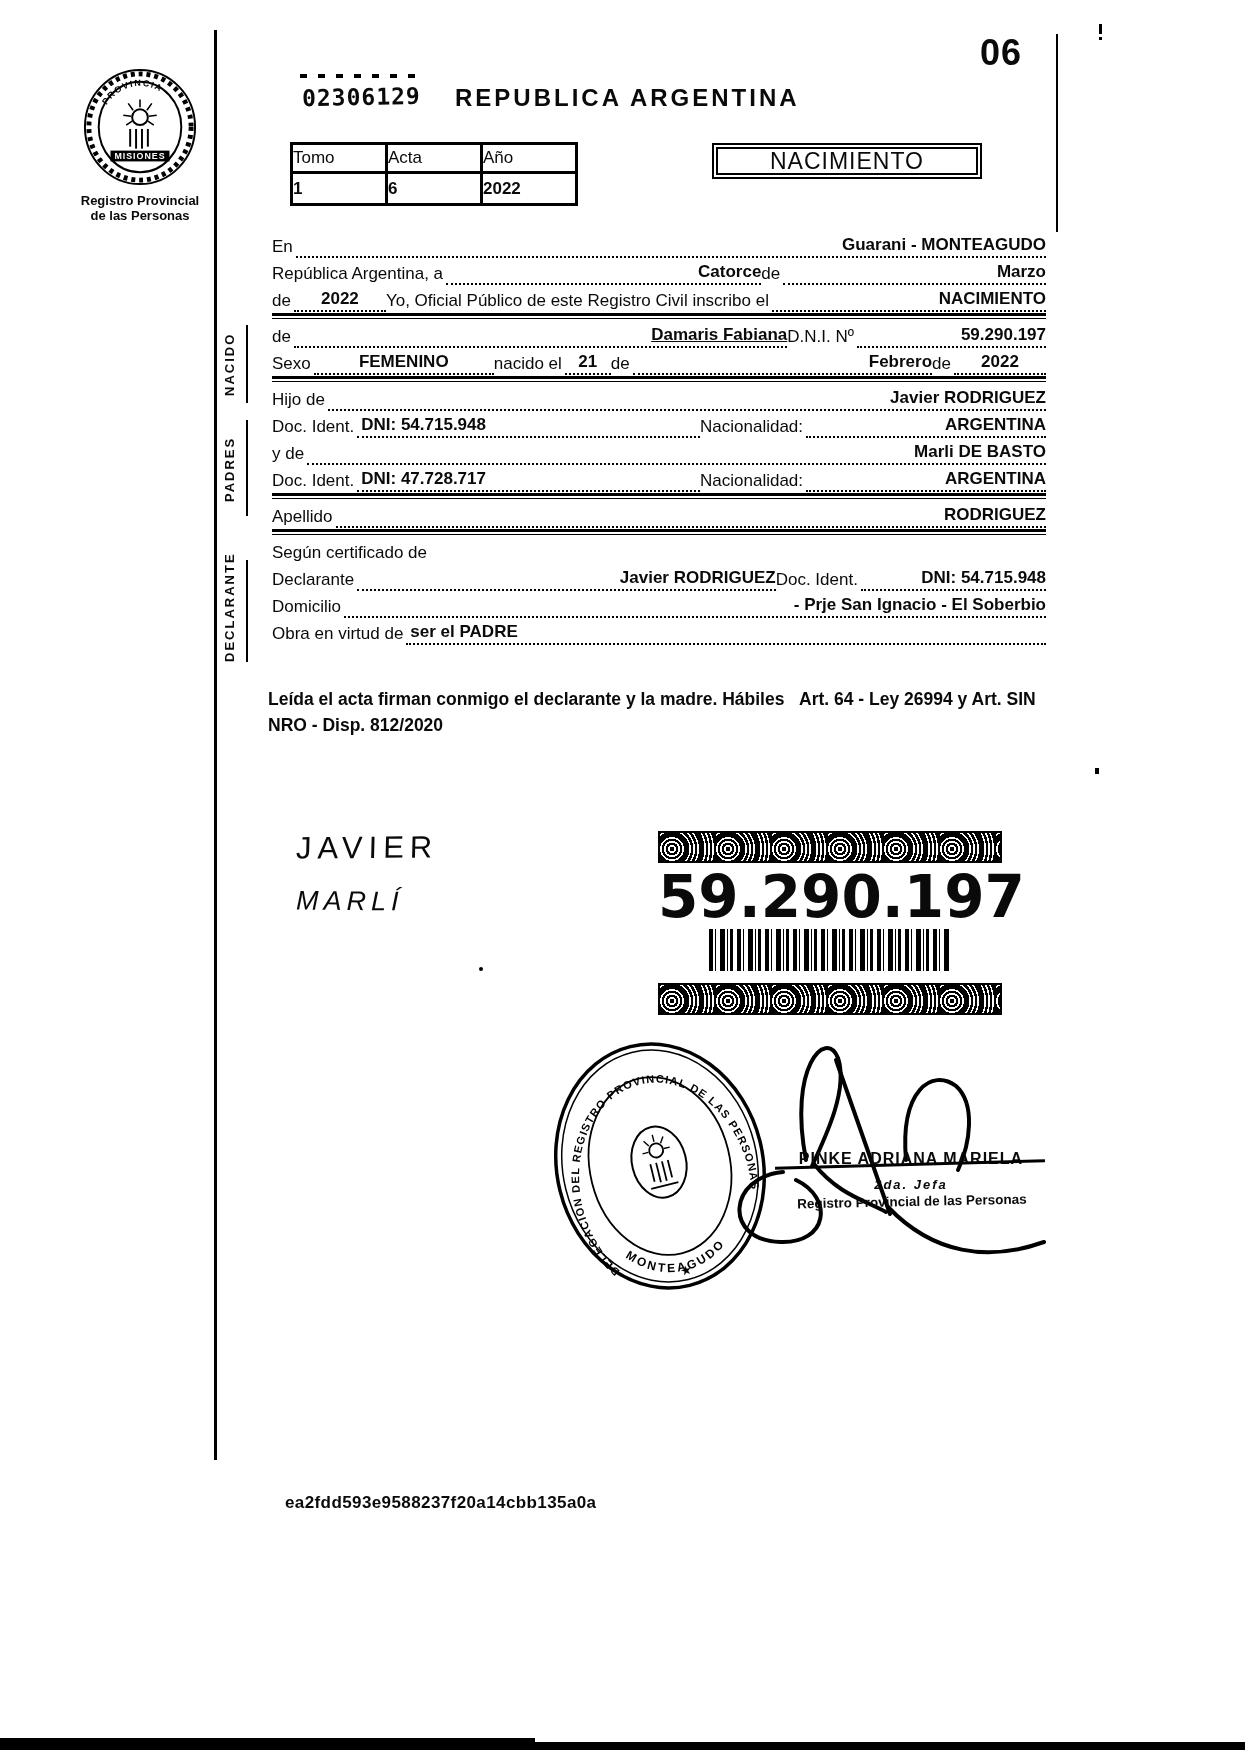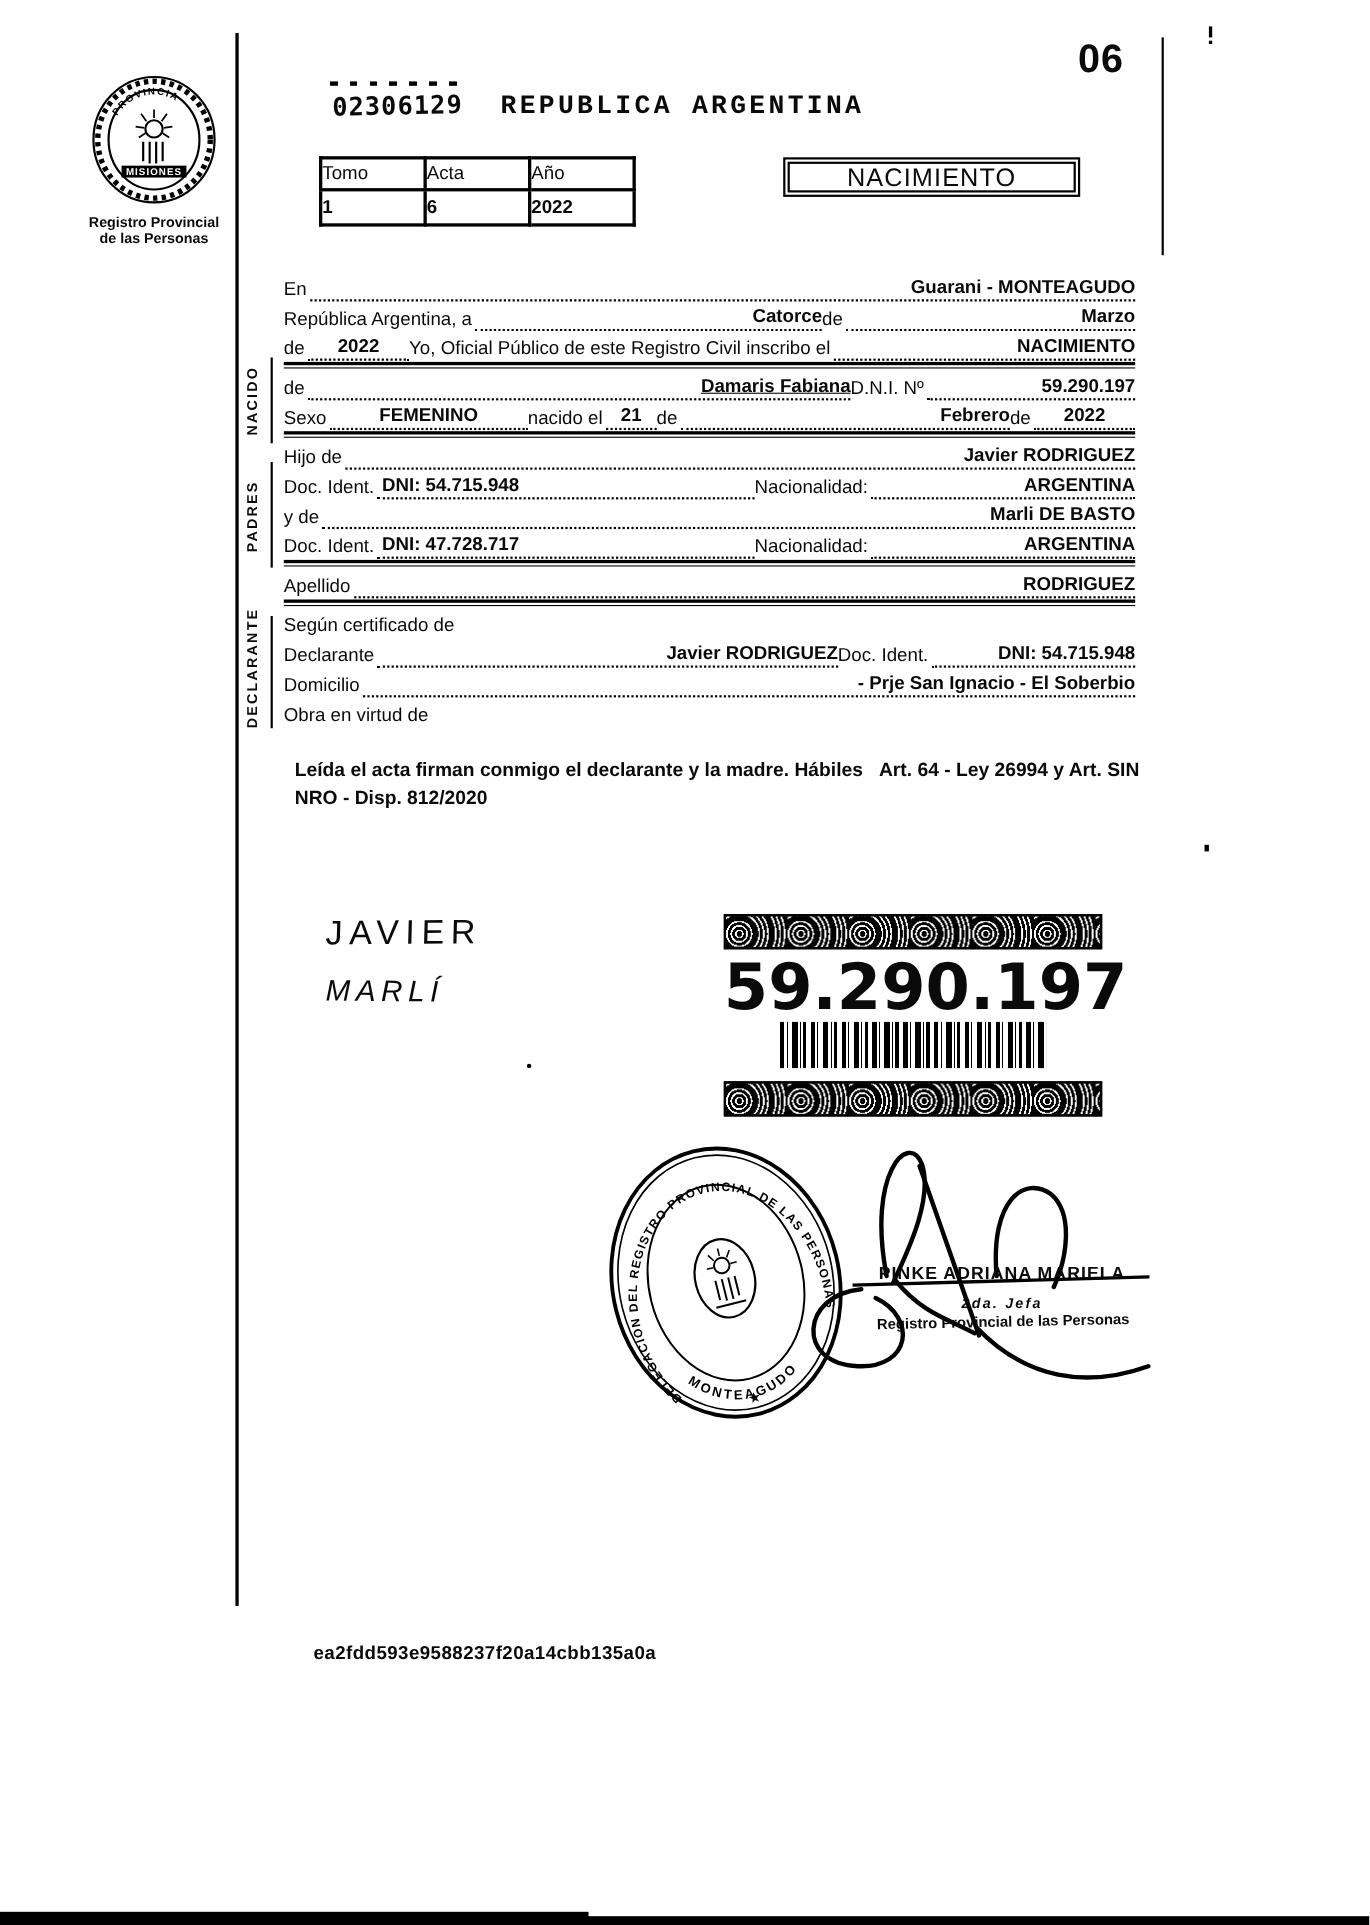--- a/index.html
+++ b/index.html
@@ -12,21 +12,21 @@
 
   
   .logo-wrap{left:76px;top:66px;width:128px;text-align:center;}
   .logo-caption{font-size:13px;font-weight:bold;line-height:1.15;margin-top:2px;}
 
   
   .specks{left:300px;top:74px;width:120px;height:4px;
           background:repeating-linear-gradient(90deg,#000 0 7px,transparent 7px 18px);}
   .stamp-number{left:302px;top:84px;font-family:"DejaVu Sans Mono",monospace;
                 font-size:23px;font-weight:bold;letter-spacing:1px;transform:rotate(-1.2deg);}
-  .title{left:455px;top:84px;font-family:Liberation Mono, monospace;
+  .title{left:455px;top:84px;font-family:Liberation Sans, sans-serif;
          font-size:24px;font-weight:bold;letter-spacing:3px;}
   .page-num{left:980px;top:32px;font-size:36px;font-weight:bold;letter-spacing:1px;}
 
   table.reg{left:290px;top:142px;border-collapse:collapse;position:absolute;}
   table.reg td{border:3px solid #000;width:92px;font-size:17px;padding:0;}
   table.reg tr.hd td{height:26px;}
   table.reg tr.vl td{height:29px;font-weight:600;}
 
   .nac-box{left:712px;top:143px;width:270px;height:36px;border:2px solid #000;padding:2px;box-sizing:border-box;}
   .nac-box-inner{border:2px solid #000;width:100%;height:100%;box-sizing:border-box;
@@ -41,21 +41,21 @@
   .art-dot-m{left:479px;top:967px;width:4px;height:4px;background:#000;border-radius:50%;}
   .bottom-bar{left:0;bottom:0;width:100%;height:8px;background:#000;}
   .bottom-bar2{left:0;bottom:0;width:535px;height:12px;background:#000;}
 
   
   .vlabel{writing-mode:vertical-rl;transform:rotate(180deg);font-size:13px;
           letter-spacing:2px;font-weight:bold;text-align:center;}
   .vlabel-line{width:2px;background:#000;}
 
   
-  .form{left:258px;top:231px;width:774px;font-size:17px;margin-top:16px;}
+  .form{left:272px;top:231px;width:774px;font-size:17px;}
   .fline{display:flex;align-items:flex-end;height:27px;}
   .lbl{white-space:nowrap;padding:0 3px 1px 0;}
   .seg{border-bottom:2px dotted #000;text-align:center;font-weight:bold;
        white-space:nowrap;padding-bottom:1px;overflow:visible;}
   .seg.lft{text-align:left;padding-left:4px;}
   .grow{flex:1 1 auto;min-width:0;text-align:right;}
   .hrule{border-top:3px solid #000;border-bottom:1px solid #000;height:2px;margin:1px 0 2px;}
 
   .closing{left:268px;top:686px;width:772px;font-weight:bold;font-size:17.5px;line-height:1.5;}
 
@@ -247,20 +247,21 @@
     <span class="seg grow" style="flex:1.15;">DNI: 54.715.948</span>
   </div>
 
   <div class="fline">
     <span class="lbl">Domicilio</span>
     <span class="seg grow">- Prje San Ignacio - El Soberbio</span>
   </div>
 
   <div class="fline">
     <span class="lbl">Obra en virtud de</span>
+    <span class="seg grow lft">ser el PADRE</span>
   </div>
 </div>
 
 <div class="abs closing">Leída el acta firman conmigo el declarante y la madre. Hábiles&nbsp;&nbsp;&nbsp;Art. 64 - Ley 26994 y Art. SIN NRO - Disp. 812/2020</div>
 
 <div class="abs hand1">JAVIER</div>
 <div class="abs hand2">MARLÍ</div>
 
 <div class="abs dni-band">
   <div class="fp"></div>

